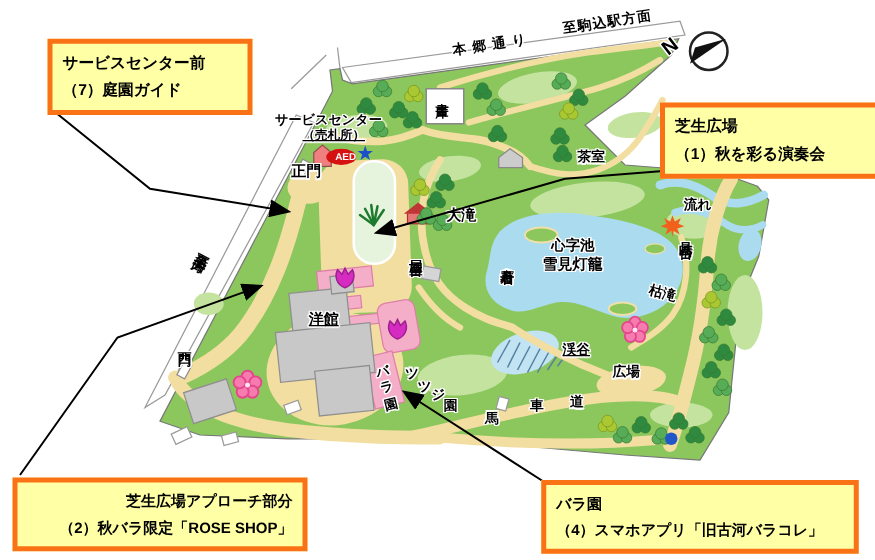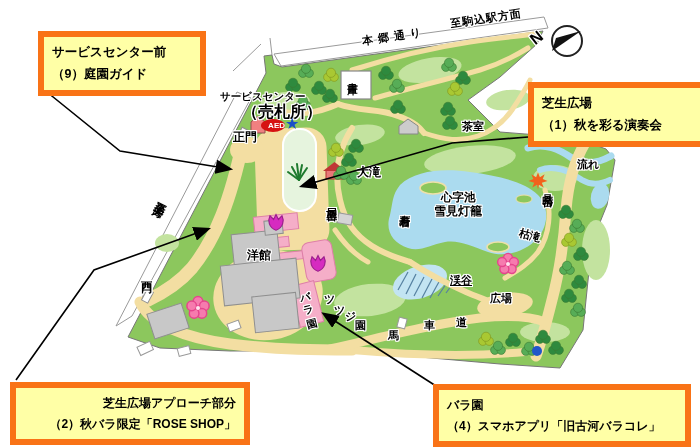--- a/index.html
+++ b/index.html
@@ -2,21 +2,21 @@
 <html><head>
 <meta charset="utf-8">
 <style>
   html,body{margin:0;padding:0;background:#fff;}
   #stage{position:relative;width:700px;height:448px;background:#ffffff;overflow:hidden;
          font-family:"Liberation Sans",sans-serif;}
   #stage svg{position:absolute;left:0;top:0;}
   .mlab{position:absolute;font-weight:bold;font-size:11px;color:#000;white-space:nowrap;line-height:1.15;
         text-shadow:1px 0 #fff,-1px 0 #fff,0 1px #fff,0 -1px #fff,1px 1px #fff,-1px -1px #fff,1px -1px #fff,-1px 1px #fff;}
   .vlab{writing-mode:vertical-rl;text-orientation:upright;letter-spacing:1px;}
-  .callout{position:absolute;background:#ffffa6;border:6px solid #f97316;padding:5px 8px 4px 8px;
+  .callout{position:absolute;background:#ffffa6;border:4px solid #f97316;padding:5px 8px 4px 8px;
            font-weight:bold;font-size:12.5px;color:#000;line-height:1.75;z-index:40;}
   .callout span{display:block;white-space:nowrap;}
   .aed{position:absolute;left:261px;top:119px;width:24px;height:13px;background:#d61111;border-radius:50%;
        color:#fff;font-size:8px;font-weight:bold;text-align:right;line-height:13px;z-index:20;}
   .star{position:absolute;left:285px;top:116px;color:#1b50c8;font-size:16px;z-index:20;line-height:1;}
   .nmark{position:absolute;left:531px;top:29px;font-size:16px;font-weight:bold;transform:rotate(-38deg);z-index:20;}
   .txt-layer{position:absolute;left:0;top:0;width:700px;height:448px;z-index:10;}
 </style>
 </head>
 <body>
@@ -226,37 +226,37 @@
 
     <circle cx="537" cy="351" r="5" fill="#2257c9"></circle>
   </svg>
 
   <div class="txt-layer">
     <div class="mlab" style="left:330px;top:30px;width:128px;text-align:center;letter-spacing:5px;transform:rotate(-8.5deg);">本郷通り</div>
     <div class="mlab" style="left:450px;top:12px;transform:rotate(-8.5deg);letter-spacing:1px;">至駒込駅方面</div>
     <div class="mlab vlab" style="left:160px;top:196px;transform:rotate(27deg);transform-origin:top center;font-size:11px;">至王子方面</div>
 
     <div class="mlab" style="left:220px;top:90px;font-size:10.5px;">サービスセンター</div>
-    <div class="mlab" style="left:242px;top:103px;font-size:16px;">（売札所）</div>
+    <div class="mlab" style="left:242px;top:103px;font-size:10px;text-decoration:underline;">（売札所）</div>
     <div class="mlab" style="left:233px;top:131px;font-size:12px;">正門</div>
     <div class="mlab vlab" style="left:347px;top:74px;font-size:10.5px;">書庫</div>
     <div class="mlab" style="left:418px;top:120px;margin-left:44px;">茶室</div>
     <div class="mlab" style="left:357px;top:166px;font-size:12px;">大滝</div>
     <div class="mlab" style="left:441px;top:191px;font-size:11.5px;">心字池</div>
     <div class="mlab" style="left:434px;top:205px;font-size:12px;">雪見灯籠</div>
     <div class="mlab vlab" style="left:398px;top:206px;">舟着石</div>
     <div class="mlab vlab" style="left:325px;top:199px;">展望台</div>
-    <div class="mlab" style="left:247px;top:249px;font-size:12px;">洋館</div>
+    <div class="mlab" style="left:247px;top:249px;font-size:12px;text-decoration:underline;">洋館</div>
     <div class="mlab vlab" style="left:140px;top:273px;">西門</div>
     <div class="mlab vlab" style="left:300px;top:285px;font-size:10.5px;transform:rotate(-14deg);">バラ園</div>
     <div class="mlab" style="left:450px;top:274px;text-decoration:underline;">渓谷</div>
     <div class="mlab" style="left:490px;top:292px;">広場</div>
     <div class="mlab" style="left:519px;top:229px;transform:rotate(14deg);">枯滝</div>
     <div class="mlab vlab" style="left:541px;top:185px;">見晴台</div>
-    <div class="mlab" style="left:577px;top:158px;">流れ</div>
+    <div class="mlab" style="left:547px;top:158px;">流れ</div>
 
     <div class="mlab" style="left:388px;top:329px;">馬</div>
     <div class="mlab" style="left:424px;top:319px;">車</div>
     <div class="mlab" style="left:456px;top:316px;">道</div>
     <div class="mlab" style="left:324px;top:293px;">ツ</div>
     <div class="mlab" style="left:334px;top:304px;">ツ</div>
     <div class="mlab" style="left:345px;top:310px;">ジ</div>
     <div class="mlab" style="left:355px;top:319px;">園</div>
 
     <div class="aed">AED</div>
@@ -266,21 +266,21 @@
 
   <svg width="700" height="448" viewBox="0 0 700 448" style="z-index:30;">
     <polyline points="42,88 120,151 230,169" fill="none" stroke="#000" stroke-width="1.6" marker-end="url(#ah)"></polyline>
     <polyline points="528,137 452,143 302,186" fill="none" stroke="#000" stroke-width="1.6" marker-end="url(#ah)"></polyline>
     <polyline points="16,380 94,270 208,229" fill="none" stroke="#000" stroke-width="1.6" marker-end="url(#ah)"></polyline>
     <polyline points="436,386 324,314" fill="none" stroke="#000" stroke-width="1.6" marker-end="url(#ah)"></polyline>
   </svg>
 
   <div class="callout" style="left:38px;top:31px;width:140px;">
     <span>サービスセンター前</span>
-    <span>（9）庭園ガイド</span>
+    <span>（7）庭園ガイド</span>
   </div>
   <div class="callout" style="left:528px;top:82px;width:154px;">
     <span>芝生広場</span>
     <span>（1）秋を彩る演奏会</span>
   </div>
   <div class="callout" style="left:10px;top:382px;width:212px;font-size:12px;text-align:right;">
     <span>芝生広場アプローチ部分</span>
     <span>（2）秋バラ限定「ROSE SHOP」</span>
   </div>
   <div class="callout" style="left:433px;top:384px;width:230px;font-size:12px;">

